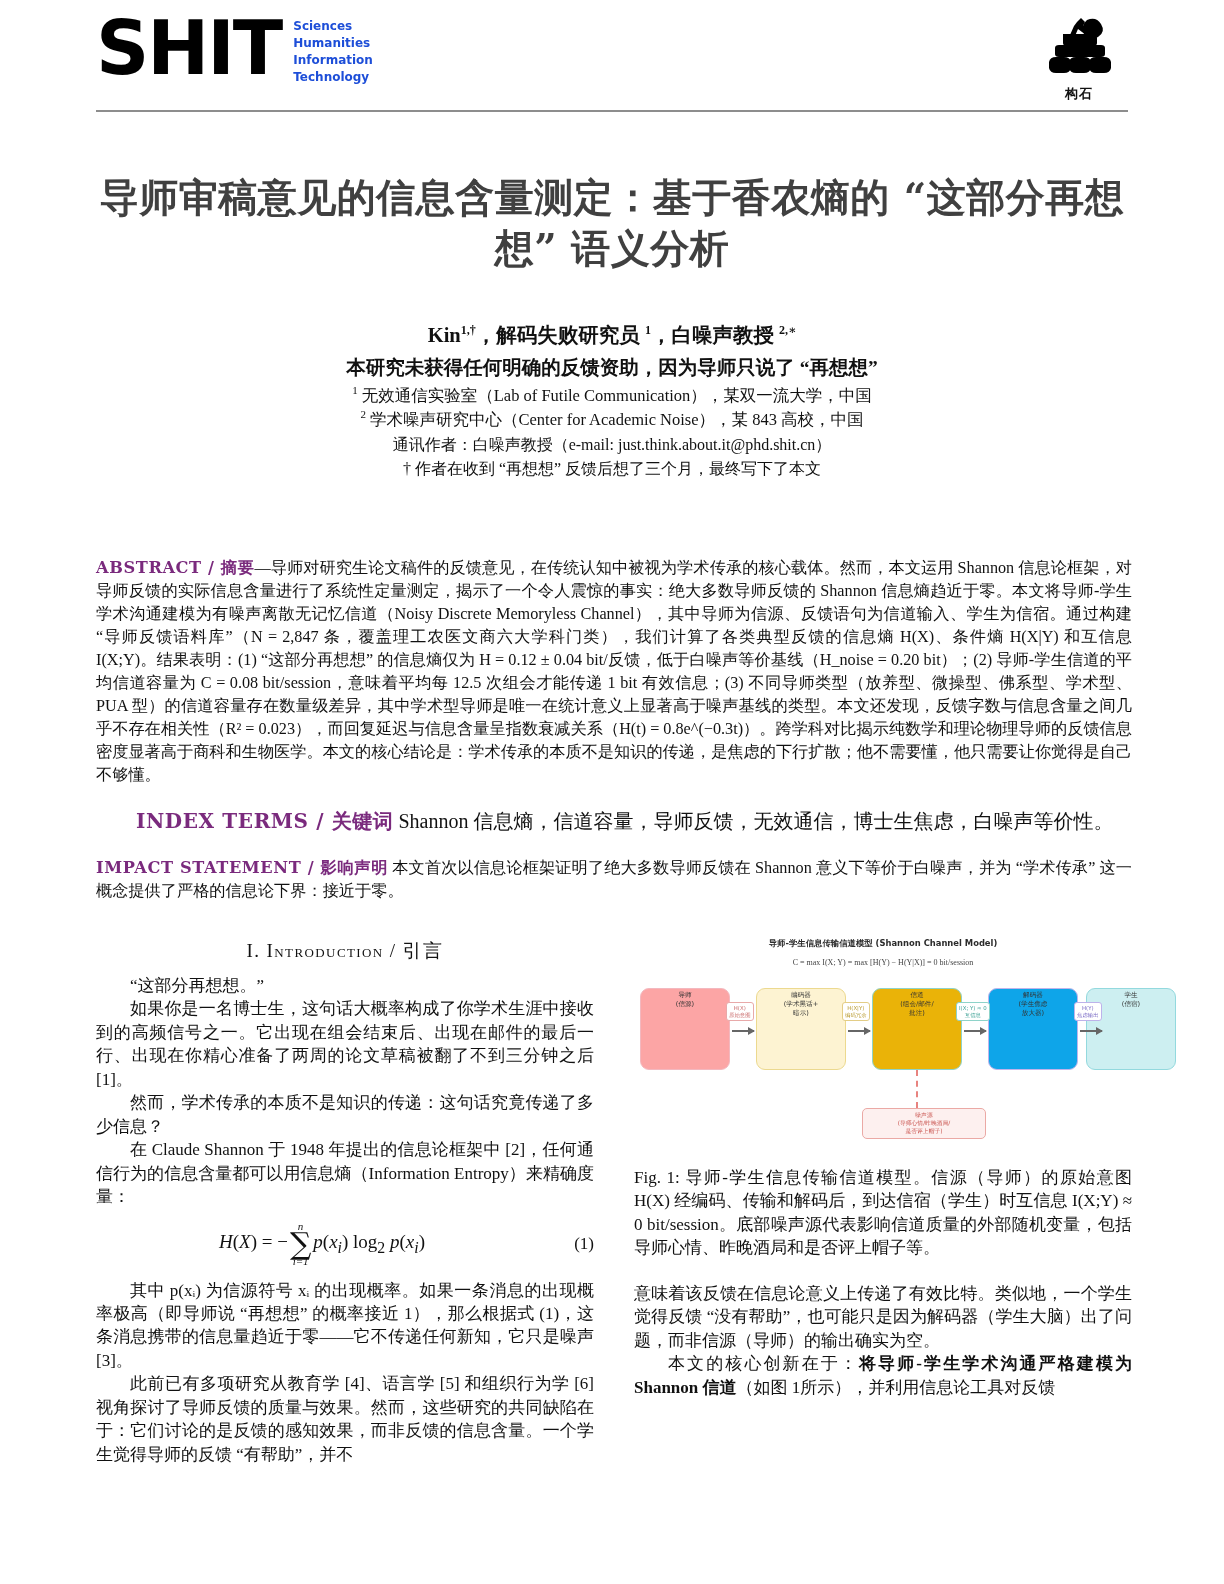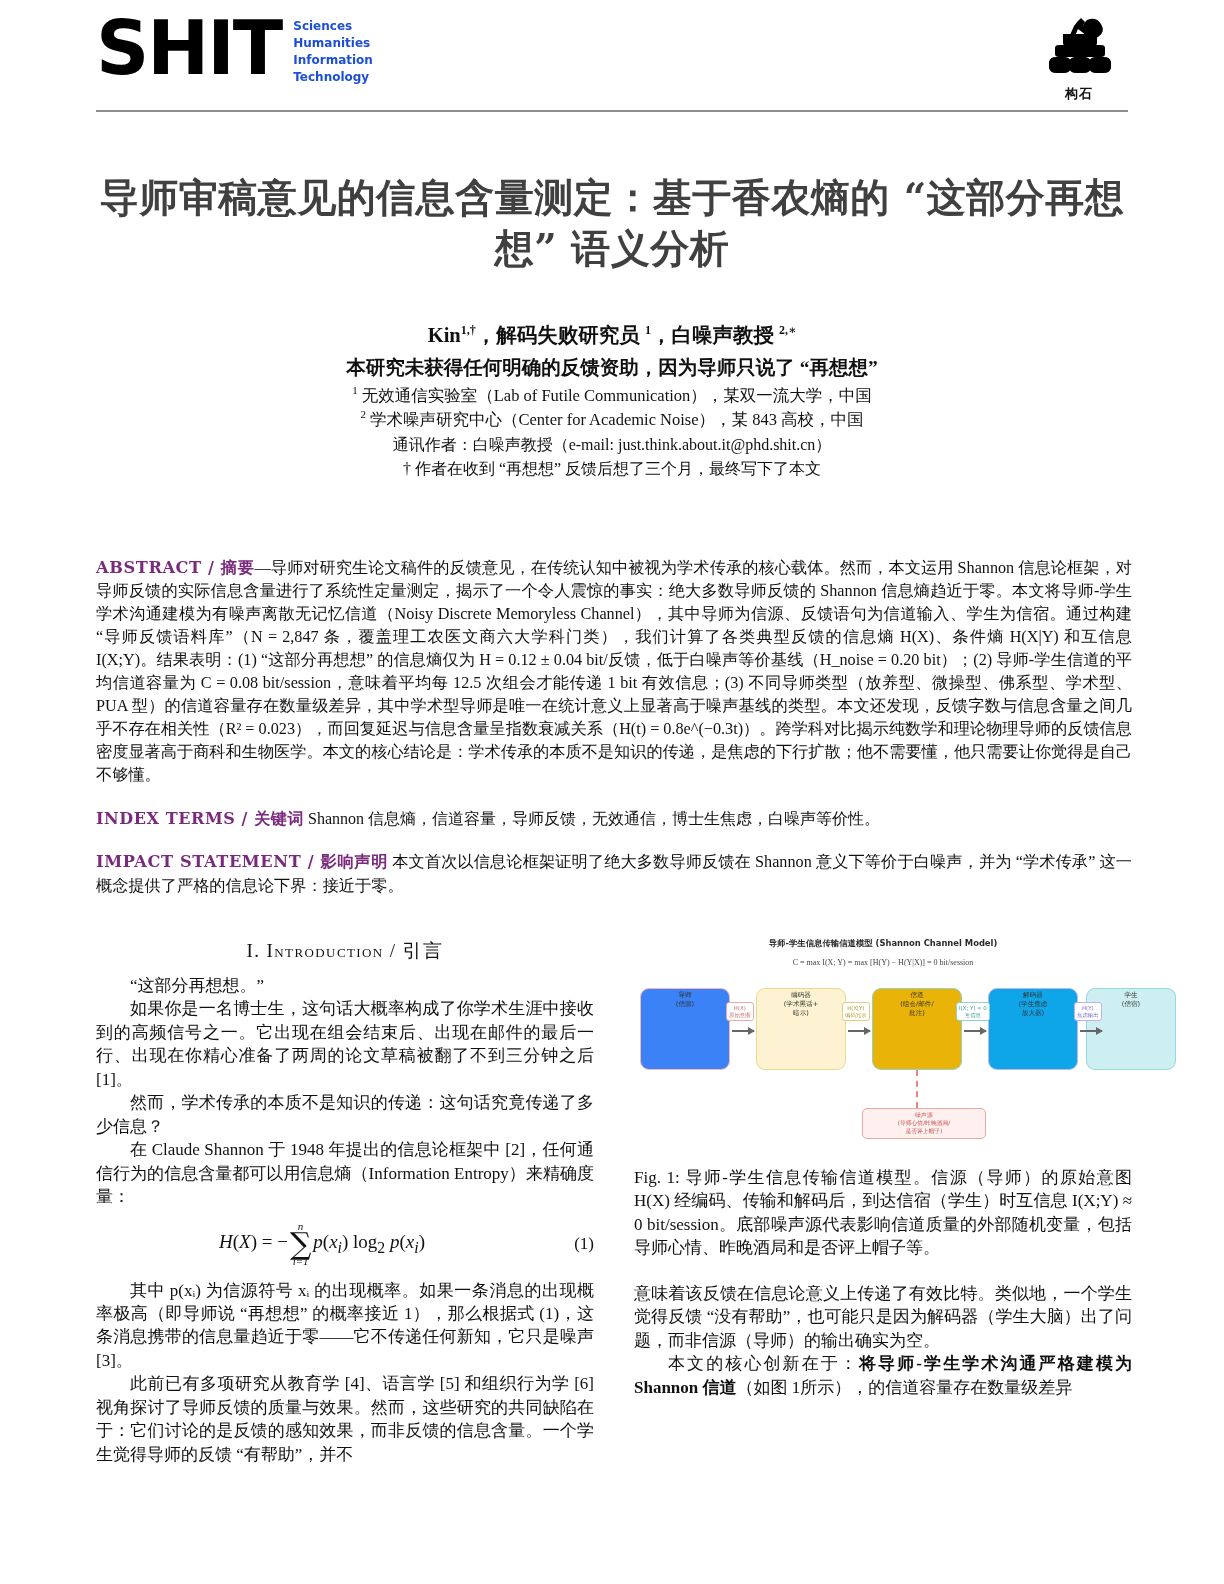--- a/index.html
+++ b/index.html
@@ -55,21 +55,21 @@
   
   .abs-block{position:absolute;left:96px;top:556px;width:1036px;}
   .lead{
     color:#7a2a7d;font-weight:bold;letter-spacing:0.6px;
     font-family:"DejaVu Serif","Liberation Serif",serif;
   }
   .abs-body{
     font-size:16.2px;line-height:1.42;text-align:justify;
     text-justify:inter-character;
   }
-  .idx{margin-top:20px;font-size:16px;line-height:1.45;text-align:justify;}
+  .idx{margin-top:20px;font-size:20px;line-height:1.45;text-align:justify;margin-left:40px;}
   .impact{margin-top:20px;font-size:16.2px;line-height:1.45;text-align:justify;}
 
   
   .cols{position:absolute;left:96px;top:930px;width:1036px;height:640px;}
   .col{position:absolute;top:0;width:498px;height:640px;}
   .col-left{left:0;}
   .col-right{left:538px;}
 
   .sec-head{
     text-align:center;font-size:19px;letter-spacing:1.4px;
@@ -208,21 +208,21 @@
 
     <div class="col col-right">
 
       <div class="figure">
         <div class="fig-canvas">
           <div class="fig-title">导师-学生信息传输信道模型 (Shannon Channel Model)</div>
           <div class="fig-eq">
             <span>C = max I(X; Y) = max [H(Y) − H(Y|X)] = 0 bit/session</span>
           </div>
 
-          <div class="node" style="left:6px;  top:58px; width:90px; height:82px; background:#3b82f6; border:1px solid #f3b8bf;">
+          <div class="node" style="left:6px;  top:58px; width:90px; height:82px; background:#fca5a5; border:1px solid #f3b8bf;">
               <span>导师<br>(信源)</span>
             </div>
           <div class="node" style="left:122px;top:58px; width:90px; height:82px; background:#fdf3d2; border:1px solid #ecd98f;">
               <span>编码器<br>(学术黑话+<br>暗示)</span>
             </div>
           <div class="node" style="left:238px;top:58px; width:90px; height:82px; background:#eab308; border:1px solid #8fd3c8;">
               <span>信道<br>(组会/邮件/<br>批注)</span>
             </div>
           <div class="node" style="left:354px;top:58px; width:90px; height:82px; background:#0ea5e9; border:1px solid #bfb4ec;">
               <span>解码器<br>(学生焦虑<br>放大器)</span>
@@ -244,18 +244,18 @@
           <div class="noise-link" style="left:282px;top:140px;height:38px;"></div>
           <div class="noise-box" style="left:228px;top:178px;width:112px;"><span>噪声源<br>(导师心情/昨晚酒局/<br>是否评上帽子)</span></div>
         </div>
         <div class="fig-cap">Fig. 1: 导师-学生信息传输信道模型。信源（导师）的原始意图 H(X) 经编码、传输和解码后，到达信宿（学生）时互信息 I(X;Y) ≈ 0 bit/session。底部噪声源代表影响信道质量的外部随机变量，包括导师心情、昨晚酒局和是否评上帽子等。</div>
       </div>
 
       <div class="gap"></div>
 
       <p class="para noind">意味着该反馈在信息论意义上传递了有效比特。类似地，一个学生觉得反馈 “没有帮助”，也可能只是因为解码器（学生大脑）出了问题，而非信源（导师）的输出确实为空。</p>
       <p class="para">
-        <span>本文的核心创新在于：</span><b>将导师-学生学术沟通严格建模为 Shannon 信道</b><span>（如图 1所示），的信道容量存在数量级差异</span>
+        <span>本文的核心创新在于：</span><b>将导师-学生学术沟通严格建模为 Shannon 信道</b><span>（如图 1所示），并利用信息论工具对反馈</span>
       </p>
     </div>
 
   </div>
 </div>
 
 </body></html>

